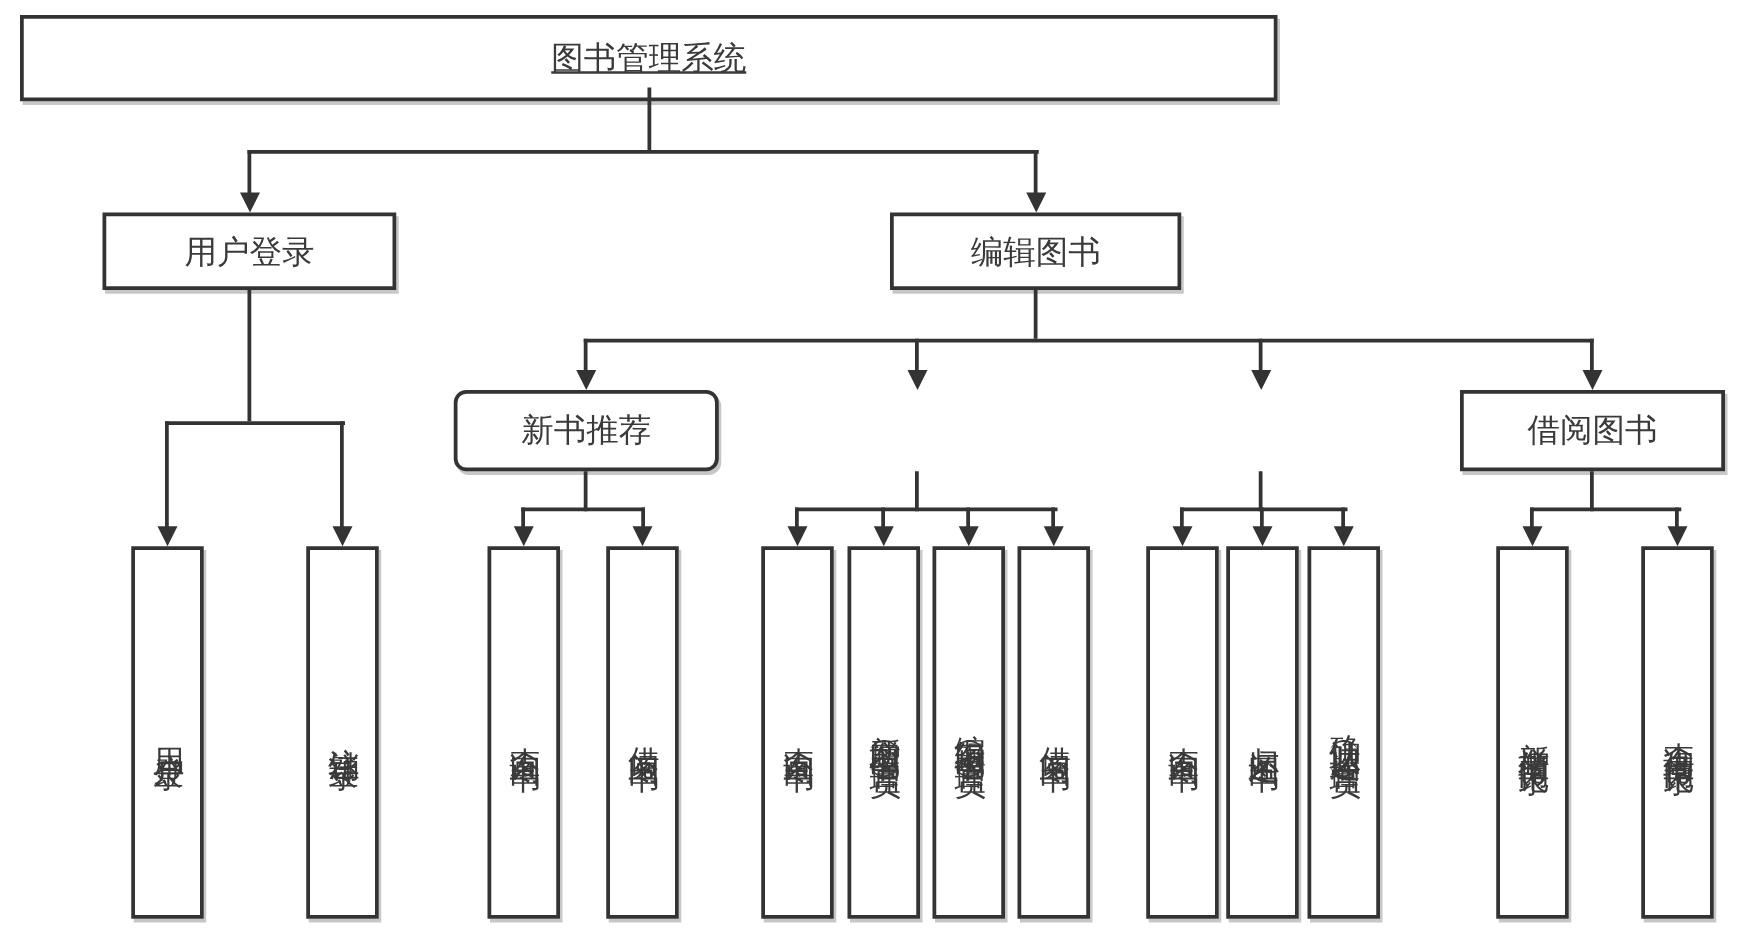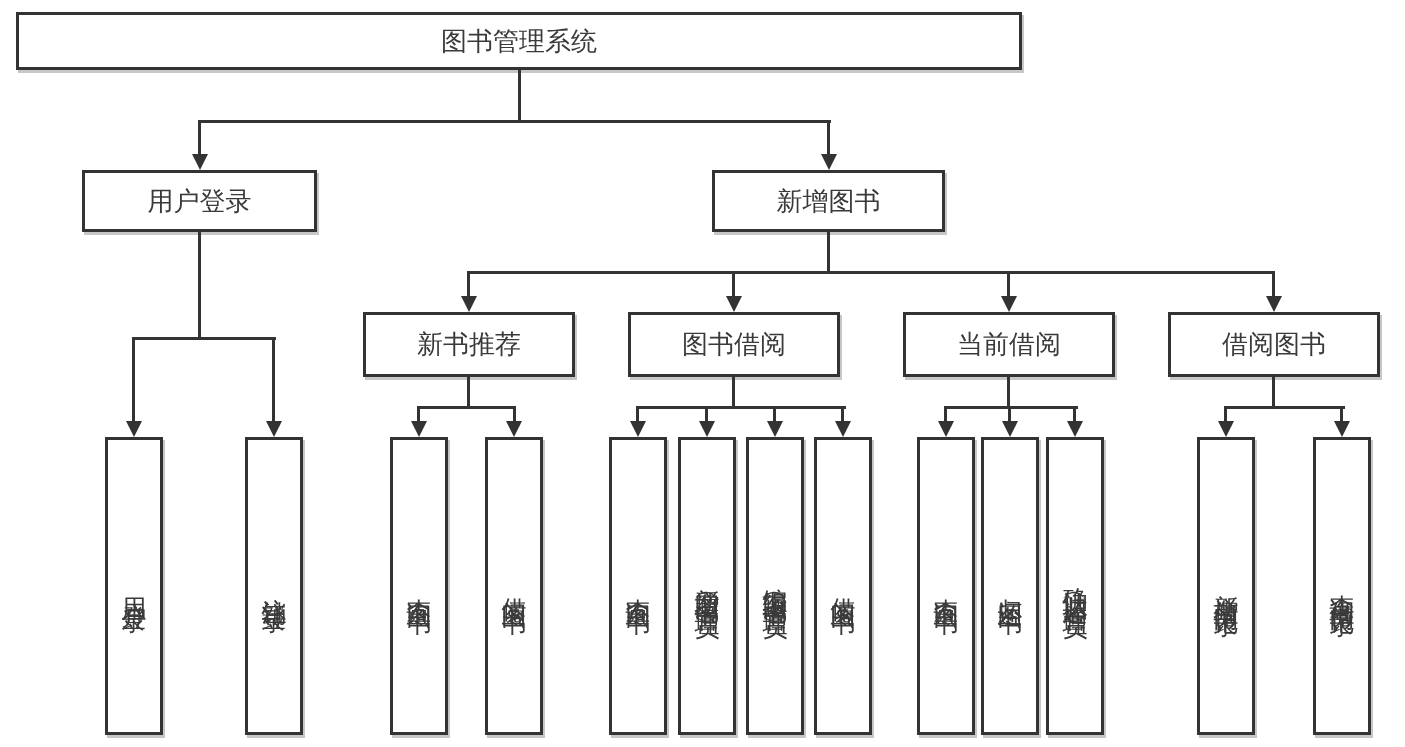--- a/index.html
+++ b/index.html
@@ -26,39 +26,33 @@
   .watermark{
     position:absolute;right:4px;bottom:4px;font-size:20px;color:#c8c8c8;
     text-shadow:1px 1px 0 #ffffff;z-index:10;letter-spacing:1px;
   }
 </style>
 </head>
 <body>
 
 <div class="canvas">
 
-  <div class="node" style="left:16px;top:12px;width:1006px;height:58px;">
+  <div class="node" style="left:16px;top:12px;width:1006px;height:69px;text-decoration:underline;">
     <span>图书管理系统</span>
   </div>
 
   <div class="node" style="left:82px;top:170px;width:235px;height:62px;">
     <span>用户登录</span>
   </div>
   <div class="node" style="left:712px;top:170px;width:233px;height:62px;">
-    <span>新增图书</span>
+    <span>编辑图书</span>
   </div>
 
-  <div class="node" style="left:363px;top:312px;width:212px;height:65px;">
+  <div class="node" style="left:363px;top:312px;width:212px;height:65px;border-radius:10px;">
     <span>新书推荐</span>
-  </div>
-  <div class="node" style="left:628px;top:312px;width:212px;height:65px;">
-    <span>图书借阅</span>
-  </div>
-  <div class="node" style="left:903px;top:312px;width:212px;height:65px;">
-    <span>当前借阅</span>
   </div>
   <div class="node" style="left:1168px;top:312px;width:212px;height:65px;">
     <span>借阅图书</span>
   </div>
 
   <div class="node node-leaf" style="left:105px;top:437px;width:58px;height:298px;">
     <span class="vtext">用户登录</span>
   </div>
   <div class="node node-leaf" style="left:245px;top:437px;width:58px;height:298px;">
     <span class="vtext">注销登录</span>

